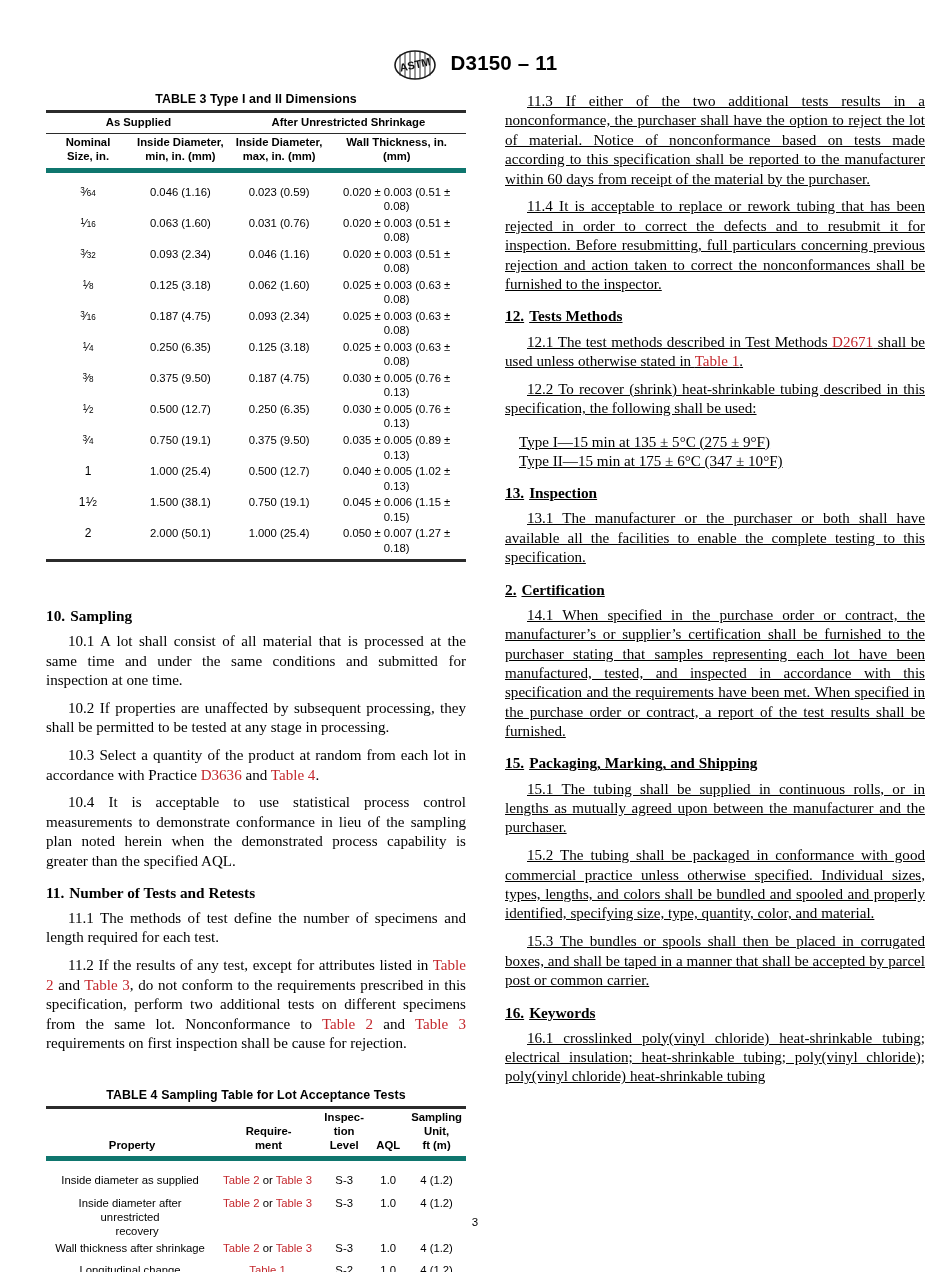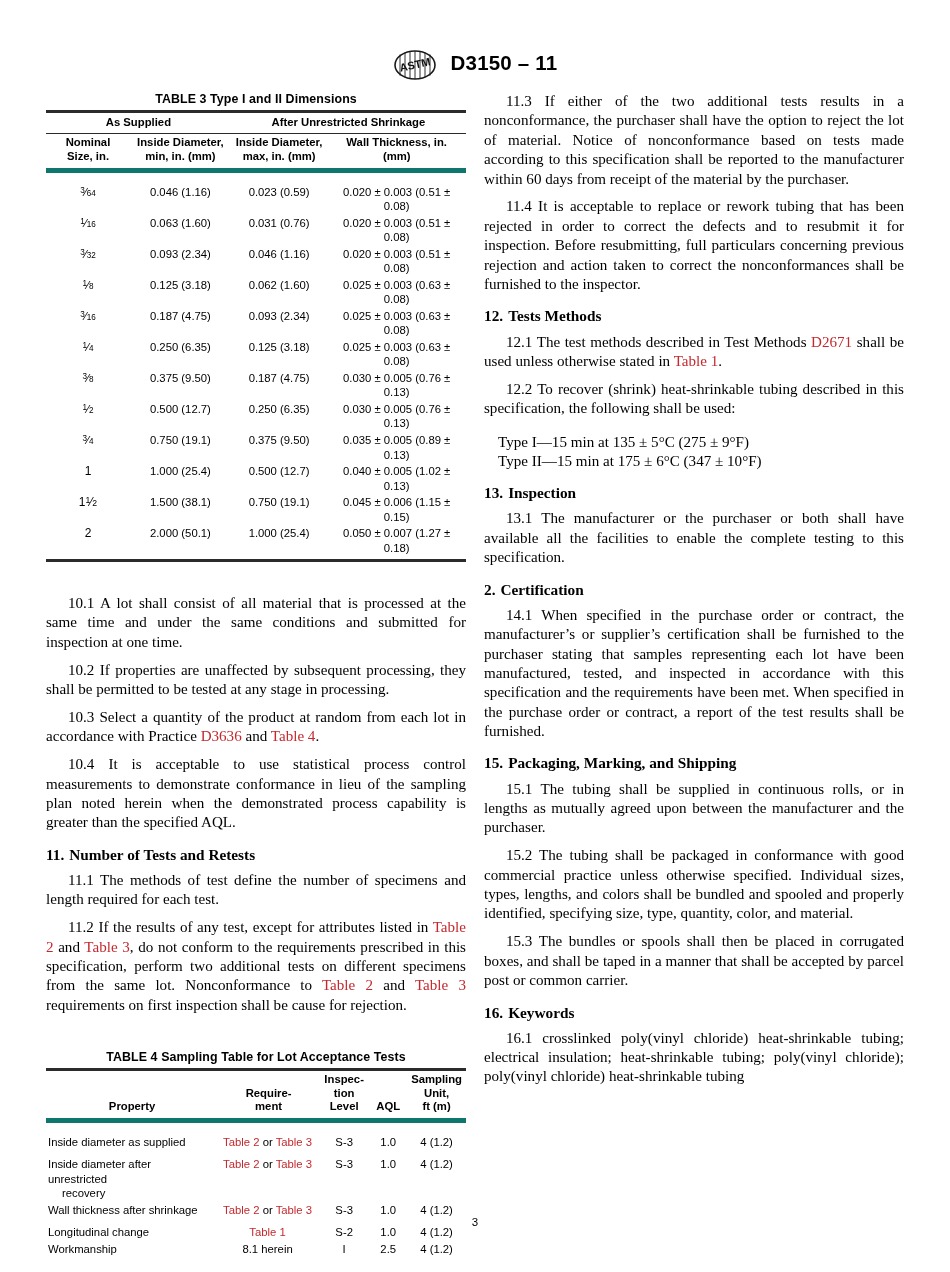--- a/index.html
+++ b/index.html
@@ -45,21 +45,21 @@
     white-space: nowrap;
   }
 
   
   .col {
     position: absolute;
     top: 92px;
     width: 420px;
   }
   .col-left  { left: 46px; }
-  .col-right { left: 484px; }
+  .col-right { left: 505px; text-decoration: underline; }
 
   p.body {
     margin: 0 0 8.5px 0;
     font-size: 15.1px;
     line-height: 1.285;
     text-align: justify;
     text-indent: 22px;
     -webkit-hyphens: none;
     hyphens: none;
   }
@@ -144,21 +144,21 @@
   #table3 col.c3 { width: 23%; }
   #table3 col.c4 { width: 33%; }
 
   
   #table4 col.p1 { width: 41%; }
   #table4 col.p2 { width: 24%; }
   #table4 col.p3 { width: 12%; }
   #table4 col.p4 { width: 9%; }
   #table4 col.p5 { width: 14%; }
   #table4 td.prop {
-    text-align: left;
+    text-align: center;
     padding-left: 2px;
     padding-right: 6px;
   }
   #table4 td.req {
     text-align: center;
     padding-left: 2px;
   }
   #table4 td.prop .hang {
     display: block;
     padding-left: 14px;
@@ -323,20 +323,23 @@
         </tr>
         <tr class="rule-bottom">
             <td colspan="4"></td>
           </tr>
       </tbody>
     </table>
   </div>
 
   <div style="height:22px"></div>
 
+  <h3 class="section">
+    <span class="num">10.</span><span>Sampling</span>
+  </h3>
 
   <p class="body">10.1  A lot shall consist of all material that is processed at the same time and under the same conditions and submitted for inspection at one time.</p>
   <p class="body">10.2  If properties are unaffected by subsequent processing, they shall be permitted to be tested at any stage in processing.</p>
 
   <p class="body"><span>10.3  Select a quantity of the product at random from each lot in accordance with Practice </span><span class="lnk">D3636</span><span> and </span><span class="lnk">Table 4</span><span>.</span></p>
 
   <p class="body">10.4  It is acceptable to use statistical process control measurements to demonstrate conformance in lieu of the sampling plan noted herein when the demonstrated process capability is greater than the specified AQL.</p>
 
   <h3 class="section">
     <span class="num">11.</span><span>Number of Tests and Retests</span>

